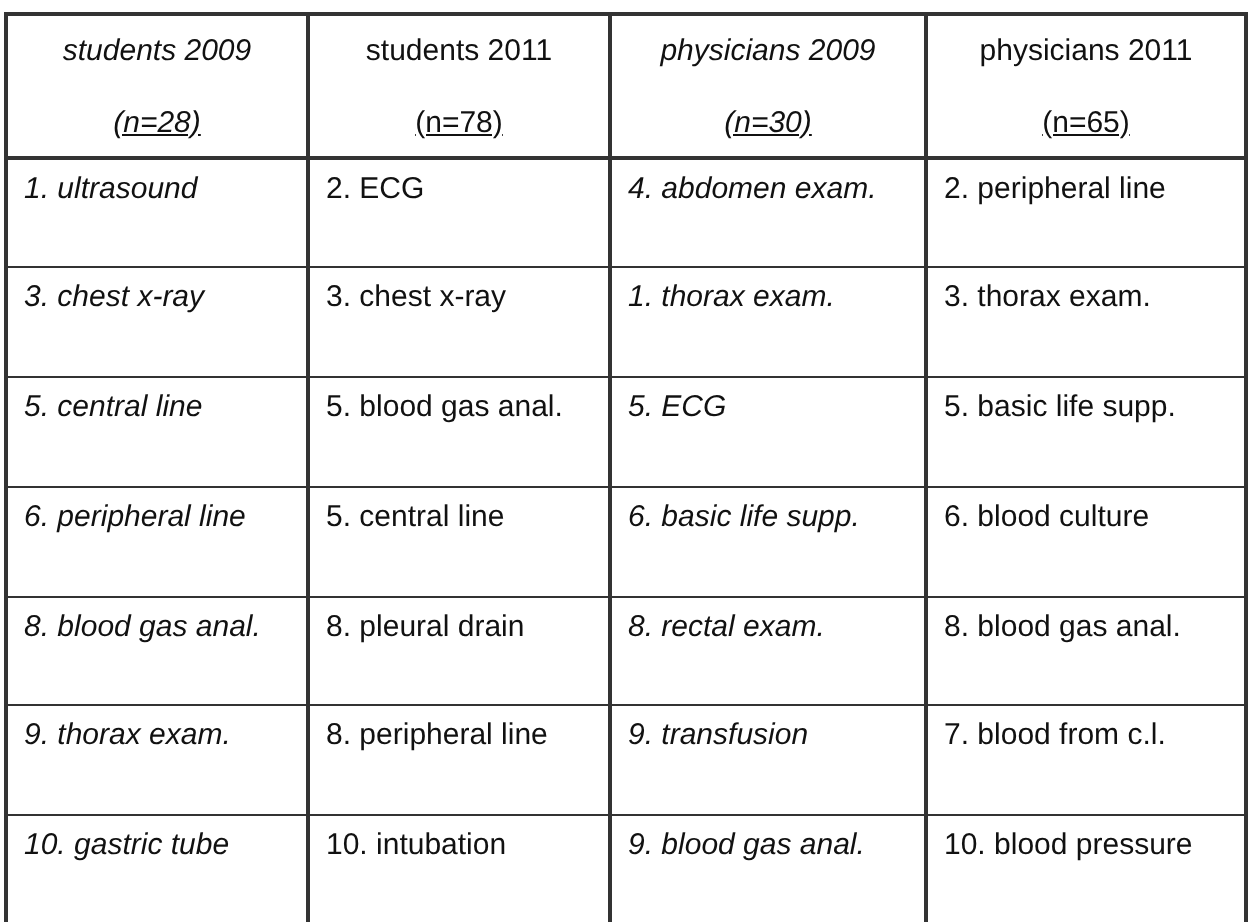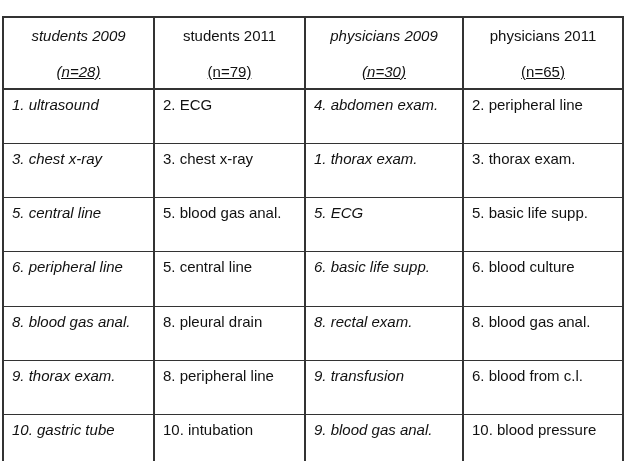--- a/index.html
+++ b/index.html
@@ -4,21 +4,21 @@
 <style>
   html, body {
     margin: 0;
     padding: 0;
     background: #ffffff;
   }
   .table-wrap {
     width: 624px;
     height: 461px;
     box-sizing: border-box;
-    padding: 16px 2px 2px 2px;
+    padding: 6px 2px 2px 2px;
     background: #ffffff;
     font-family: "Liberation Sans", sans-serif;
     color: #111111;
   }
   table.rank-table {
     border-collapse: collapse;
     table-layout: fixed;
     width: 620px;
     height: 457px;
   }
@@ -43,21 +43,21 @@
   .rank-table tbody td {
     height: 37px;
     vertical-align: top;
     text-align: left;
     font-size: 15px;
     padding: 6px 4px 0 8px;
     white-space: nowrap;
     overflow: hidden;
   }
   .rank-table tbody tr:last-child td {
-    border-bottom: 8px solid #22c55e;
+    border-bottom: 1px solid #22c55e;
   }
   
   .rank-table th:nth-child(1),
   .rank-table th:nth-child(3),
   .rank-table td:nth-child(1),
   .rank-table td:nth-child(3) {
     font-style: italic;
   }
   
   .col-1 { width: 151px; }
@@ -85,21 +85,21 @@
         <col class="col-4">
     </colgroup>
     <thead>
       <tr>
         <th>
           <span class="hdr-title">students 2009</span>
           <span class="hdr-n">(n=28)</span>
         </th>
         <th>
           <span class="hdr-title">students 2011</span>
-          <span class="hdr-n">(n=79)</span>
+          <span class="hdr-n">(n=78)</span>
         </th>
         <th>
           <span class="hdr-title">physicians 2009</span>
           <span class="hdr-n">(n=30)</span>
         </th>
         <th>
           <span class="hdr-title">physicians 2011</span>
           <span class="hdr-n">(n=65)</span>
         </th>
       </tr>
@@ -132,21 +132,21 @@
       <tr>
         <td>8. blood gas anal.</td>
         <td>8. pleural drain</td>
         <td>8. rectal exam.</td>
         <td>8. blood gas anal.</td>
       </tr>
       <tr>
         <td>9. thorax exam.</td>
         <td>8. peripheral line</td>
         <td>9. transfusion</td>
-        <td>6. blood from c.l.</td>
+        <td>7. blood from c.l.</td>
       </tr>
       <tr>
         <td>10. gastric tube</td>
         <td>10. intubation</td>
         <td>9. blood gas anal.</td>
         <td>10. blood pressure</td>
       </tr>
     </tbody>
   </table>
 </div>

